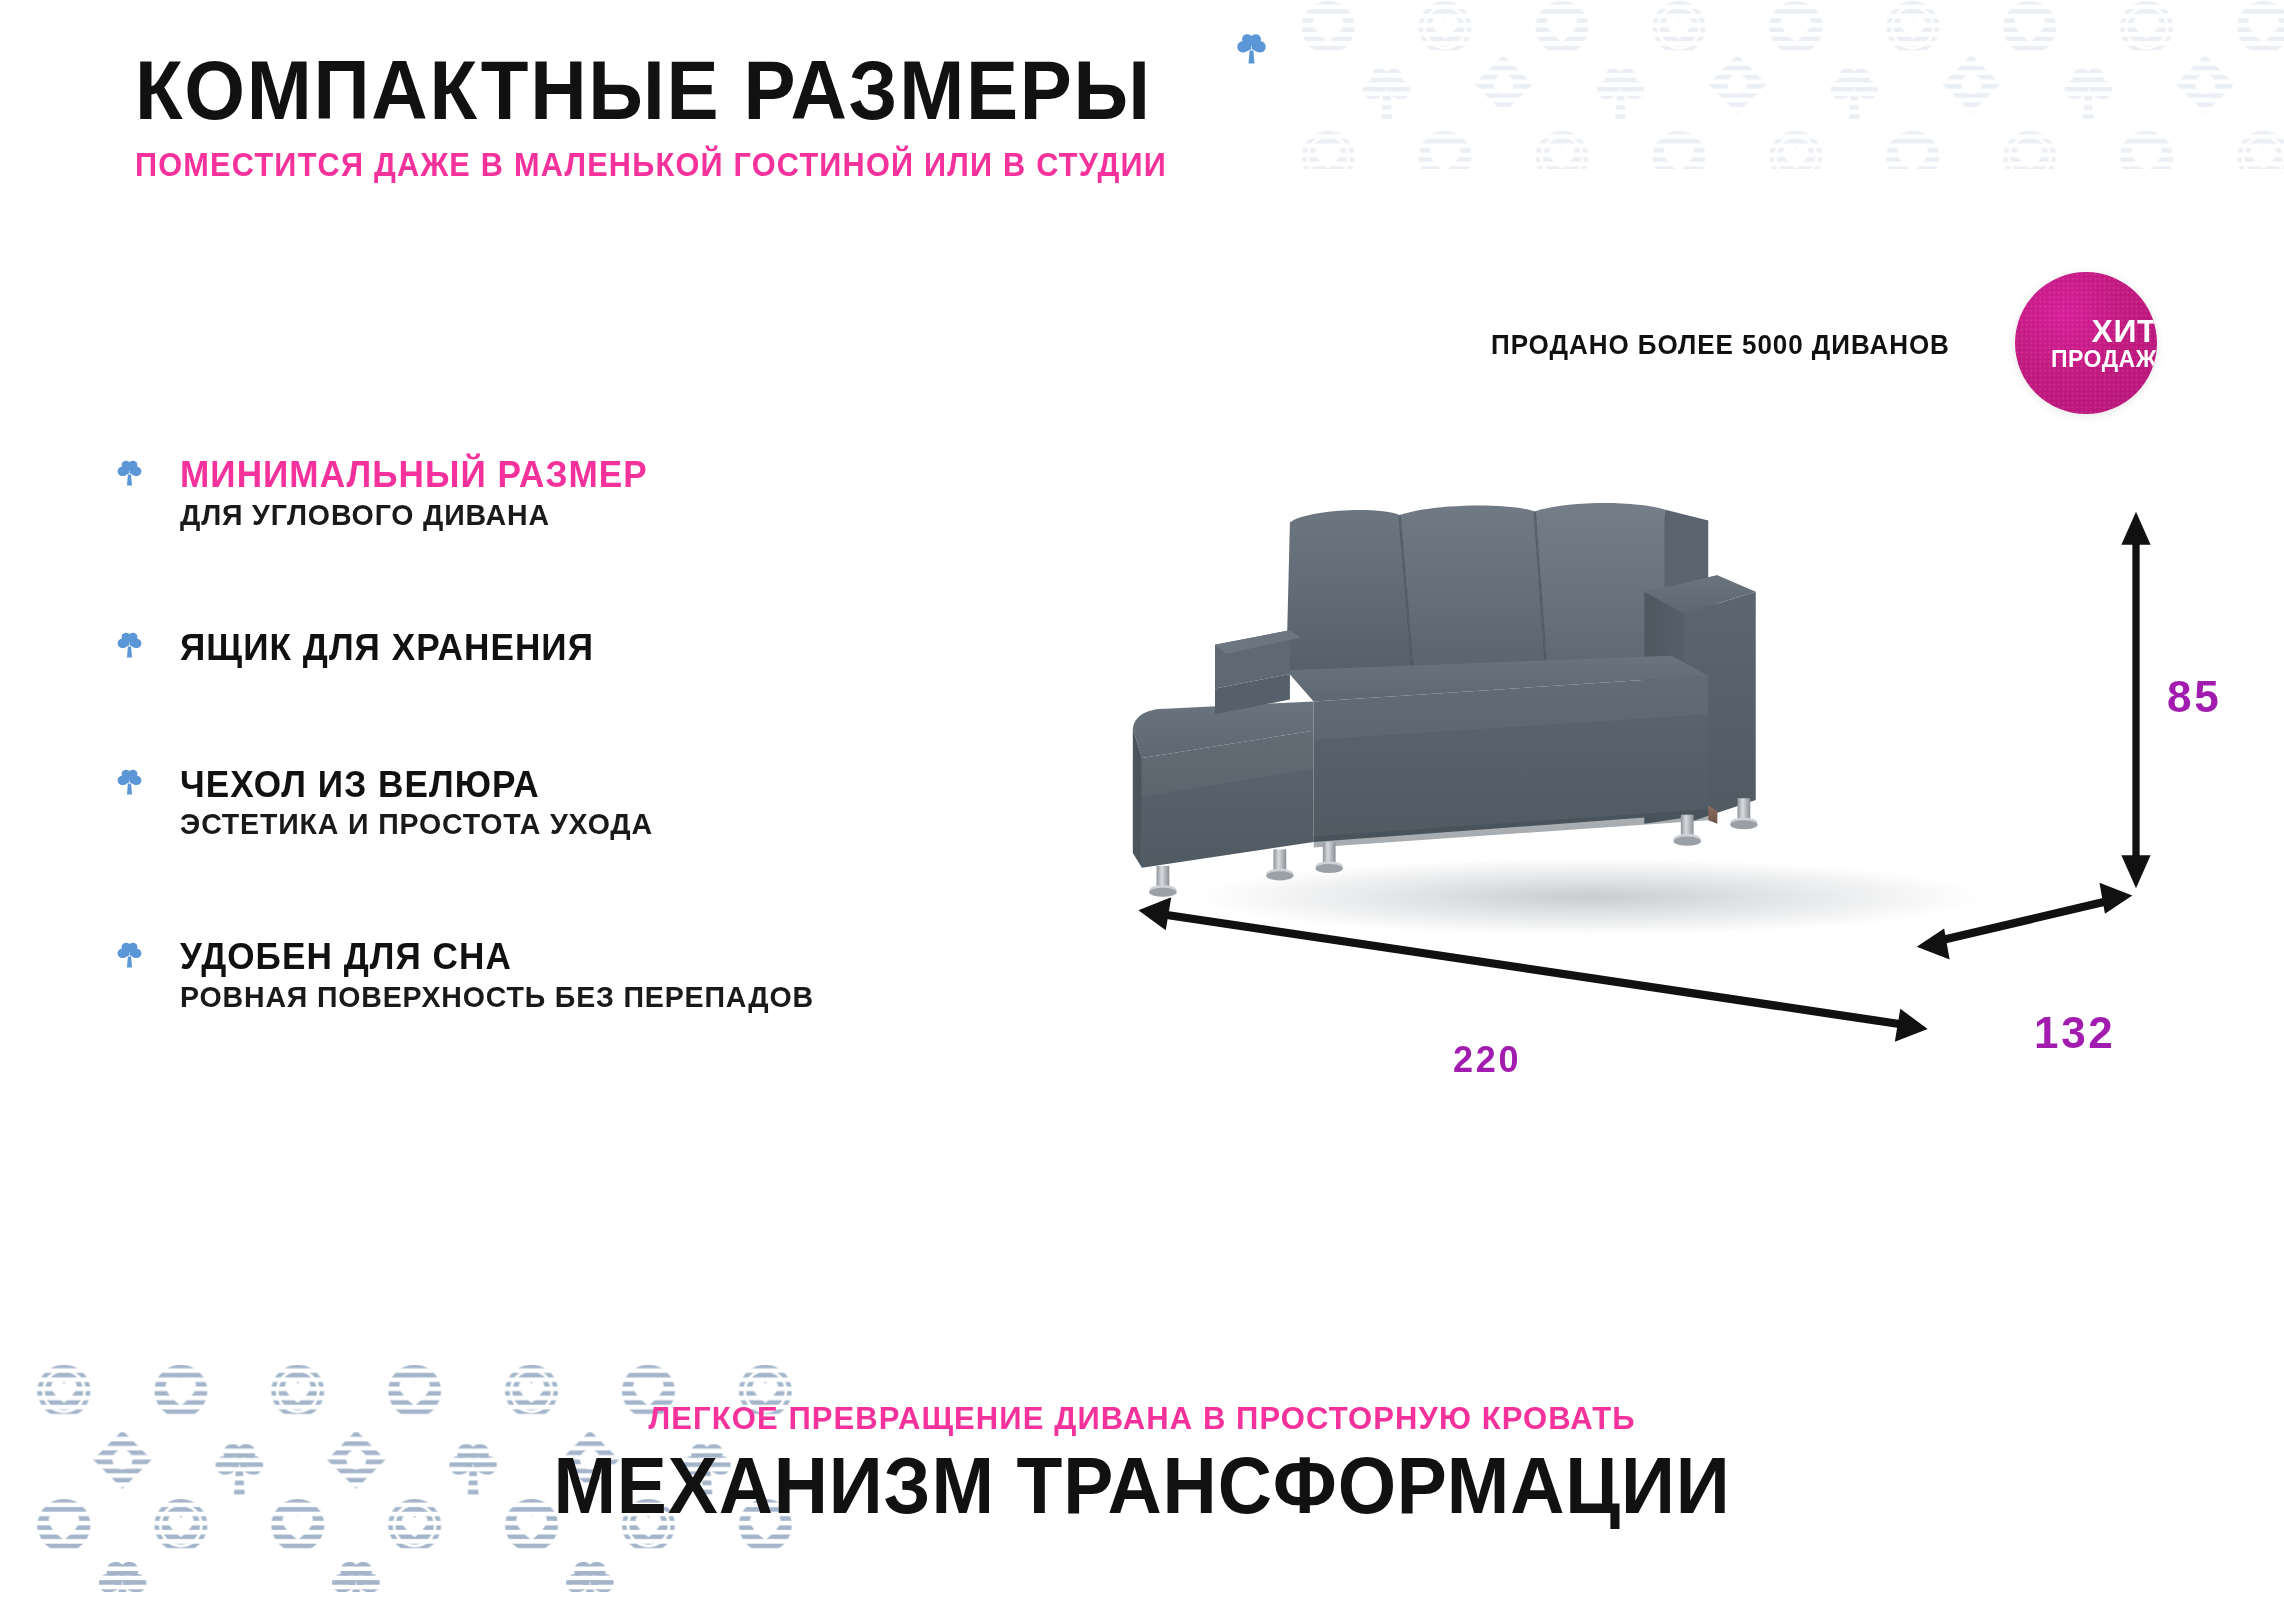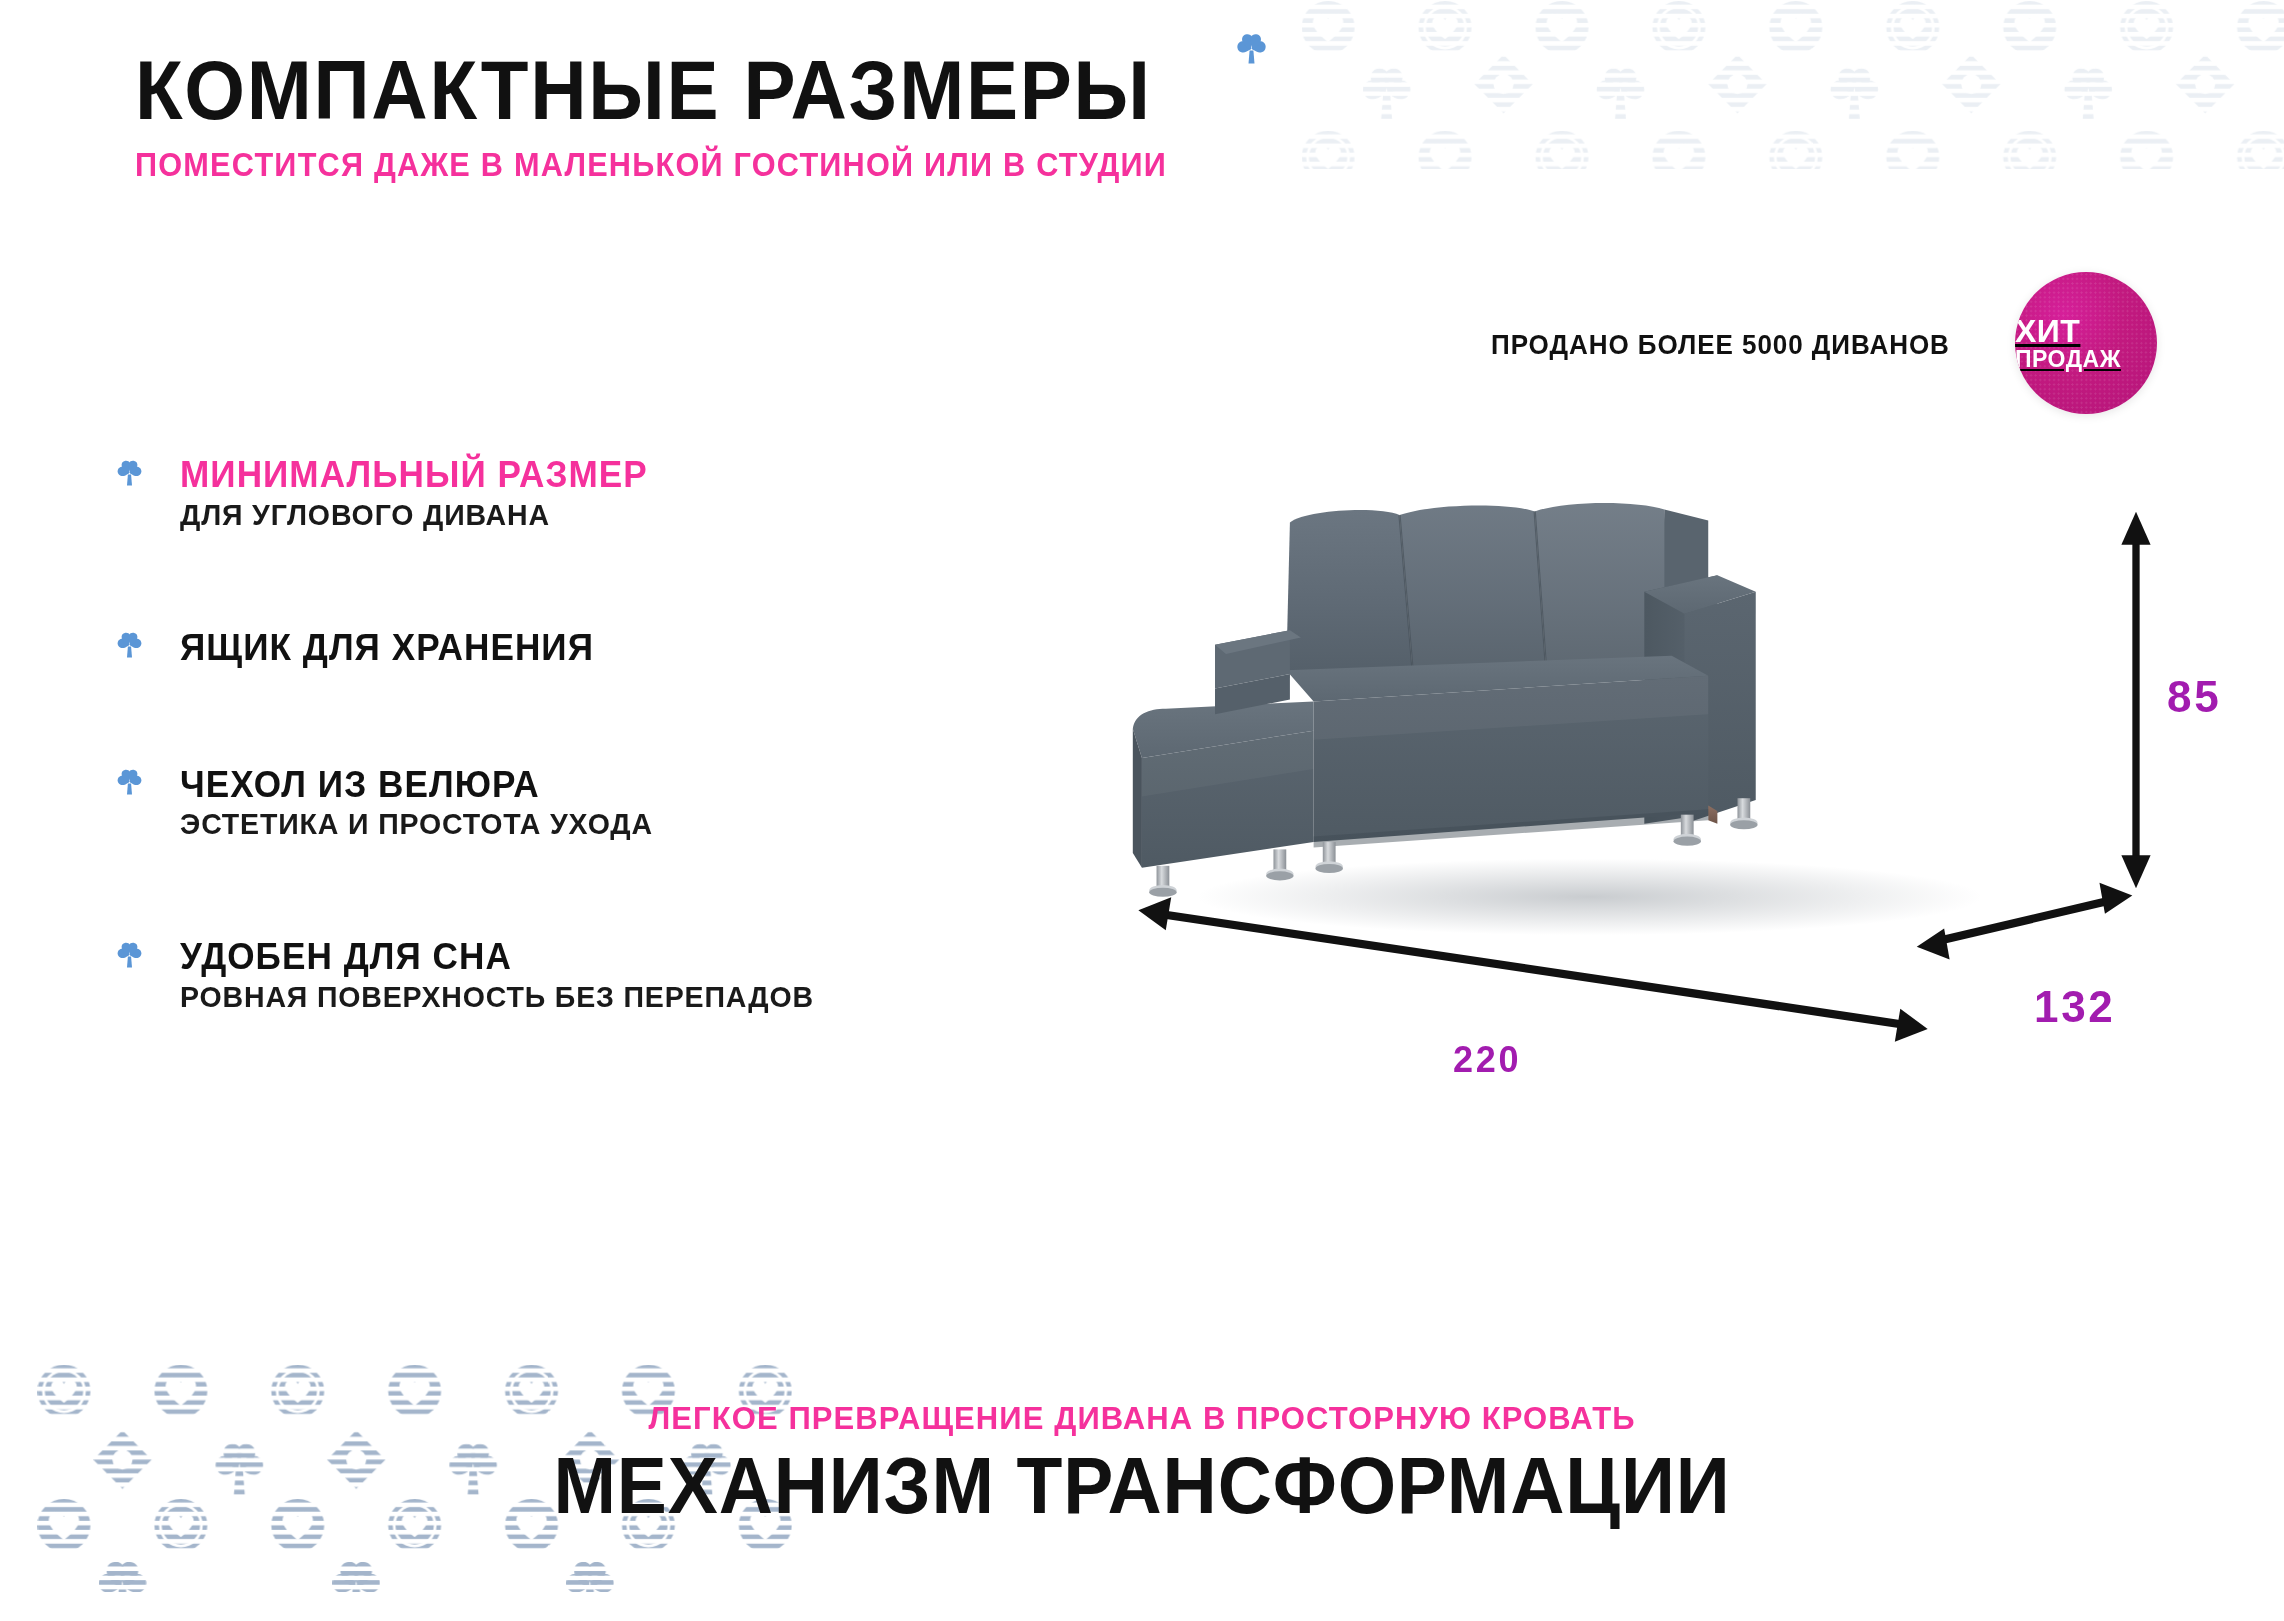--- a/index.html
+++ b/index.html
@@ -56,45 +56,44 @@
   .sold-note{
     position:absolute;left:1491px;top:329px;
     font-size:27.4px;font-weight:700;color:#111111;letter-spacing:1px;
     white-space:nowrap;transform:scaleX(.95);transform-origin:left center;
   }
   .hit-badge{
     position:absolute;left:2015px;top:272px;width:142px;height:142px;
     border-radius:50%;
     background:
       radial-gradient(circle at 34% 30%, #d61f9a 0%, #c2197f 45%, #b5157a 100%);
-    display:flex;flex-direction:column;align-items:flex-start;justify-content:center;
+    display:flex;flex-direction:column;align-items:flex-end;justify-content:center;
     box-shadow:0 1.8px 9.1px rgba(0,0,0,.10);
     overflow:hidden;
-    text-decoration:underline;
   }
   .hit-badge::after{
     content:"";position:absolute;inset:0;border-radius:50%;
     background-image:radial-gradient(rgba(255,255,255,.20) 0.9px, transparent 1.1px);
     background-size:4.6px 4.6px;opacity:.55;
   }
   .hit-l1,.hit-l2{
     position:relative;z-index:2;color:#ffffff;font-weight:700;
     letter-spacing:0.5px;line-height:1.02;text-align:center;
   }
   .hit-l1{font-size:32px;}
   .hit-l2{font-size:23px;}
 
   
   .sofa-wrap{position:absolute;left:1078px;top:484px;width:1023px;height:475px;}
   .sofa-wrap svg{display:block;width:100%;height:100%;}
 
   
   .dim{position:absolute;font-weight:700;color:#a21caf;}
   .dim-h{left:2167px;top:672px;font-size:44px;letter-spacing:2.7px;}
-  .dim-d{left:2034px;top:982px;font-size:44px;letter-spacing:2.7px;}
+  .dim-d{left:2034px;top:1008px;font-size:44px;letter-spacing:2.7px;}
   .dim-w{left:1453px;top:1039px;font-size:36px;letter-spacing:2.7px;}
   .dim-layer{position:absolute;inset:0;}
   .dim-layer svg{position:absolute;inset:0;width:2284px;height:1622px;}
 
   
   .bottom{position:absolute;left:0;right:0;bottom:66px;text-align:center;}
   .bottom-sub{
     font-size:31px;font-weight:700;color:#f5319c;letter-spacing:1.1px;
     white-space:nowrap;margin-bottom:9.1px;
   }

